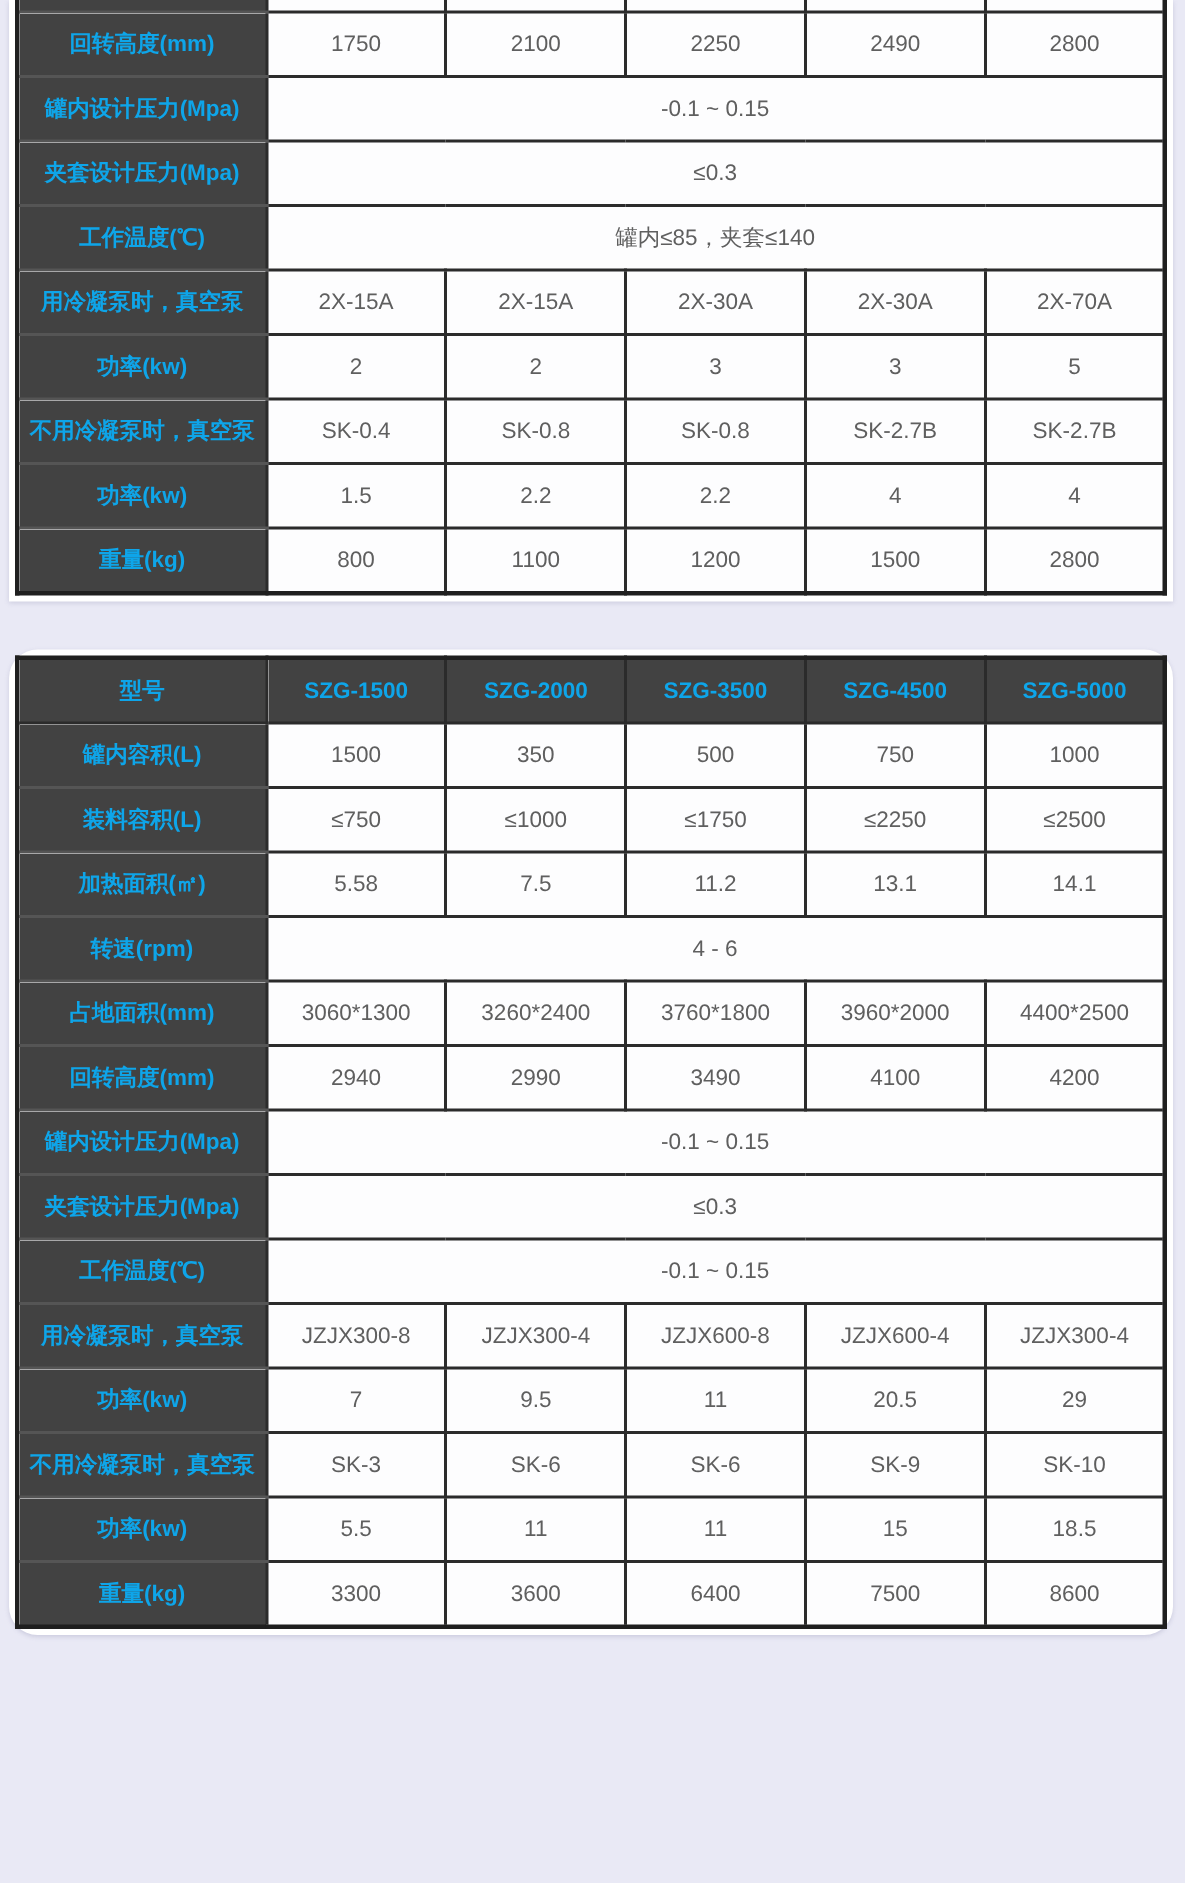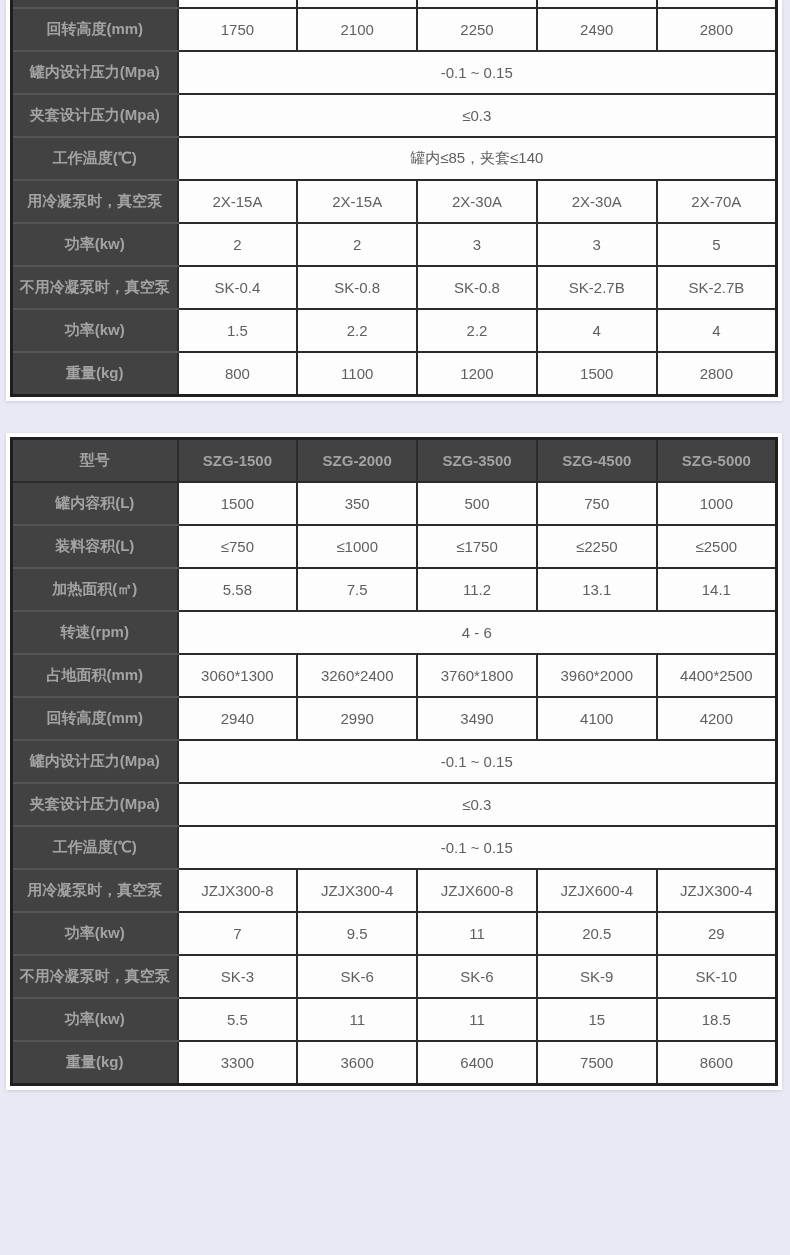--- a/index.html
+++ b/index.html
@@ -11,41 +11,41 @@
     overflow: hidden;
   }
   .card {
     position: absolute;
     left: 6px;
     background: #ffffff;
     padding: 0 4px 4px 4px;
     box-shadow: 0 1px 3px rgba(120,120,160,0.25);
   }
   .card1 { top: 0; padding-top: 0; }
-  .card2 { top: 433px; padding-top: 4px; }
+  .card2 { top: 433px; padding-top: 4px; border-radius: 19px; }
   table.spec {
     border-collapse: collapse;
     table-layout: fixed;
     width: 768px;
     background: #fdfdfe;
     border: 3px solid #1f1f1f;
   }
   table.spec.clipped-top { border-top: none; }
   .spec th, .spec td {
     border: 2px solid #2b2b2b;
     height: 41px;
     text-align: center;
     vertical-align: middle;
     padding: 0 2px;
     overflow: hidden;
     white-space: nowrap;
   }
   .spec th {
     background: #424242;
-    color: #a3a3a3;
+    color: #0ea5e9;
     font-weight: bold;
     font-size: 15px;
     border-top-color: #555555;
     border-bottom-color: #555555;
   }
   .spec th.colhead { border-color: #2b2b2b; }
   .spec td {
     color: #5f5f5f;
     font-size: 15px;
     background: #fdfdfe;

